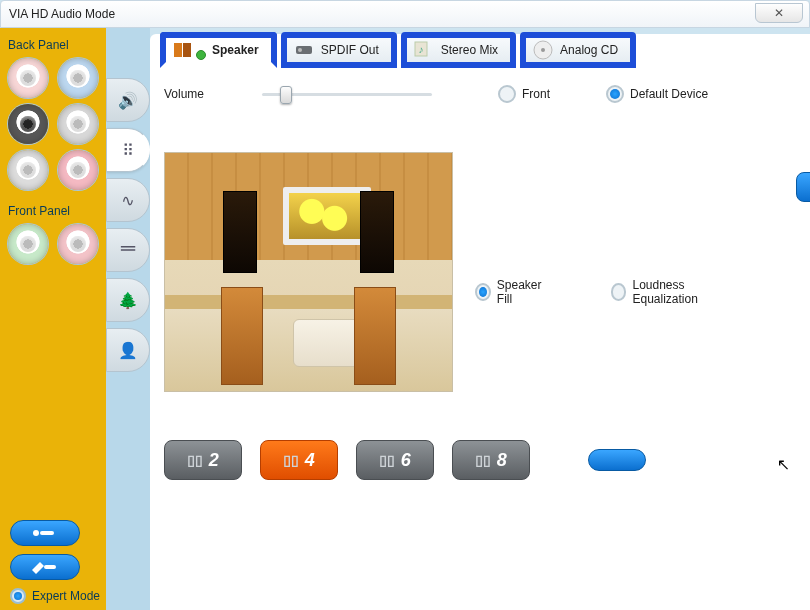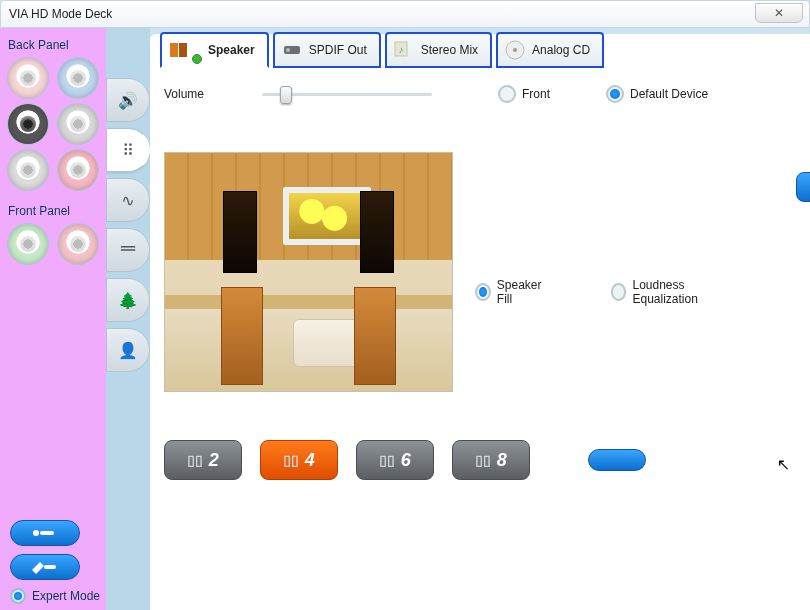--- a/index.html
+++ b/index.html
@@ -5,41 +5,41 @@
   * { box-sizing: border-box; margin: 0; padding: 0; font-family: "Segoe UI", Tahoma, sans-serif; }
   body { background: #cde4f0; width: 810px; height: 610px; overflow: hidden; position: relative; }
 
   
   .titlebar { height: 28px; background: linear-gradient(#ffffff, #f0f4f8); border: 1px solid #c7d6e2; border-radius: 4px 4px 0 0; display: flex; align-items: center; padding: 0 8px; font-size: 12px; color: #222; position: relative; }
   .titlebar .close { position: absolute; right: 6px; top: 2px; width: 48px; height: 20px; background: linear-gradient(#fefefe,#e6e6e6); border: 1px solid #b8c6d2; border-radius: 0 0 6px 6px; display: flex; align-items: center; justify-content: center; font-size: 12px; color: #555; }
 
   .shell { display: flex; height: calc(610px - 28px); }
 
   
-  .left { width: 150px; background: #f0abfc; padding: 10px 8px; font-size: 12px; color: #083b5a; position: relative; }
+  .left { width: 150px; background: #eab308; padding: 10px 8px; font-size: 12px; color: #083b5a; position: relative; }
   .left h4 { font-weight: normal; font-size: 12px; margin-bottom: 6px; }
   .port-grid { display: grid; grid-template-columns: 40px 40px; gap: 6px 10px; margin-bottom: 14px; }
   .port { width: 40px; height: 40px; border-radius: 50%; background: radial-gradient(circle at 50% 45%, #fff 0 38%, var(--pc) 40% 100%); box-shadow: inset 0 0 6px rgba(0,0,0,.25), 0 0 0 1px #a9c7d8; position: relative; }
   .port::after { content:""; position:absolute; inset:12px; border-radius:50%; background: radial-gradient(circle,#222 0 40%, #555 42% 100%); box-shadow: inset 0 2px 3px rgba(255,255,255,.4);}
   .port.empty::after{ background: radial-gradient(circle,#bbb 0 40%, #ddd 42% 100%);}
   .bottom-ctrl { position: absolute; bottom: 6px; left: 10px; }
   .pill-btn { width: 70px; height: 26px; border-radius: 14px; margin-bottom: 8px; background: linear-gradient(#3aa6ff,#0b6fcf); border: 1px solid #085aa3; display:flex;align-items:center;justify-content:center; color:#fff; font-size:10px; cursor:pointer;}
   .expert { display:flex; align-items:center; gap:6px; font-size:12px; }
   .radio-dot { width:16px; height:16px; border-radius:50%; border:2px solid #9abed2; background:#dbe9f2; display:inline-block; position:relative;}
   .radio-dot.on::after{content:"";position:absolute;inset:2px;border-radius:50%;background:radial-gradient(circle,#29a3ff,#0a6fcf);}
 
   
   .sidetabs { width: 48px; background: #b8d8ea; display:flex; flex-direction:column; padding-top: 50px; gap:6px; align-items:flex-start;}
   .sidetab { width: 44px; height: 44px; border-radius: 0 22px 22px 0; background: linear-gradient(#e8eef2,#cfd9e0); border:1px solid #b4c4cf; display:flex;align-items:center;justify-content:center; color:#556; font-size:16px; cursor:pointer;}
   .sidetab.active { background:#fff; border-right-color:#fff; box-shadow: 0 1px 3px rgba(0,0,0,.12);}
   
   
   .main { flex:1; background:#fff; border-radius: 6px 0 0 0; margin-top:6px; padding: 0 14px 14px 14px; position:relative;}
   .tabs { display:flex; gap:4px; height:38px; margin-top:-2px; margin-left:-4px;}
-  .tab { height:36px; padding: 0 12px 0 6px; border:2px solid #1d4ed8; border-radius:4px 4px 0 0; background: linear-gradient(#f7fafc,#e6edf2); display:flex; align-items:center; gap:6px; font-size:12px; color:#222; cursor:pointer;}
+  .tab { height:36px; padding: 0 12px 0 6px; border:6px solid #1d4ed8; border-radius:4px 4px 0 0; background: linear-gradient(#f7fafc,#e6edf2); display:flex; align-items:center; gap:6px; font-size:12px; color:#222; cursor:pointer;}
   .tab.active { background:#fff; border-bottom-color:#fff; font-weight:600;}
   .tab .ico { width:22px; height:22px; display:flex; align-items:center; justify-content:center;}
   .chk { width:10px;height:10px;border-radius:50%;background:#3db43d;border:1px solid #2d8c2d; margin-left:-4px; align-self:flex-end; margin-bottom:2px;}
 
   .content { padding-top: 14px; font-size:12px; color:#222;}
   .row1 { display:flex; align-items:center; gap:18px; margin-bottom:48px;}
   .vol-label { width:80px;}
   .slider { width:170px; height:20px; position:relative;}
   .slider-track{position:absolute;top:9px;left:0;right:0;height:3px;background:#d6dde2;border-radius:2px;}
   .slider-thumb{position:absolute;top:2px;left:18px;width:12px;height:18px;background:linear-gradient(#fdfdfd,#d9d9d9);border:1px solid #9aa6af;border-radius:3px;box-shadow:0 1px 2px rgba(0,0,0,.3);}
@@ -74,21 +74,21 @@
   .cfg.active{ background:linear-gradient(#ff7a1a,#e04e00); border-color:#b53e00;}
   .sm-pill{width:58px;height:22px;border-radius:12px;background:linear-gradient(#3aa6ff,#0b6fcf);border:1px solid #085aa3;margin-left:40px;cursor:pointer;}
 
   .cursor{position:absolute; right:96px; bottom:136px; font-size:16px; color:#000; pointer-events:none;}
   svg { display:block; }
 </style>
 </head>
 <body>
 
 <div class="titlebar">
-  <span>VIA HD Mode Deck</span>
+  <span>VIA HD Audio Mode</span>
   <div class="close">
       <span>✕</span>
     </div>
 </div>
 
 <div class="shell">
   <div class="left">
     <h4>Back Panel</h4>
     <div class="port-grid" id="back-ports">
         <div class="port empty" style="--pc: #f7d6d6;"></div>

